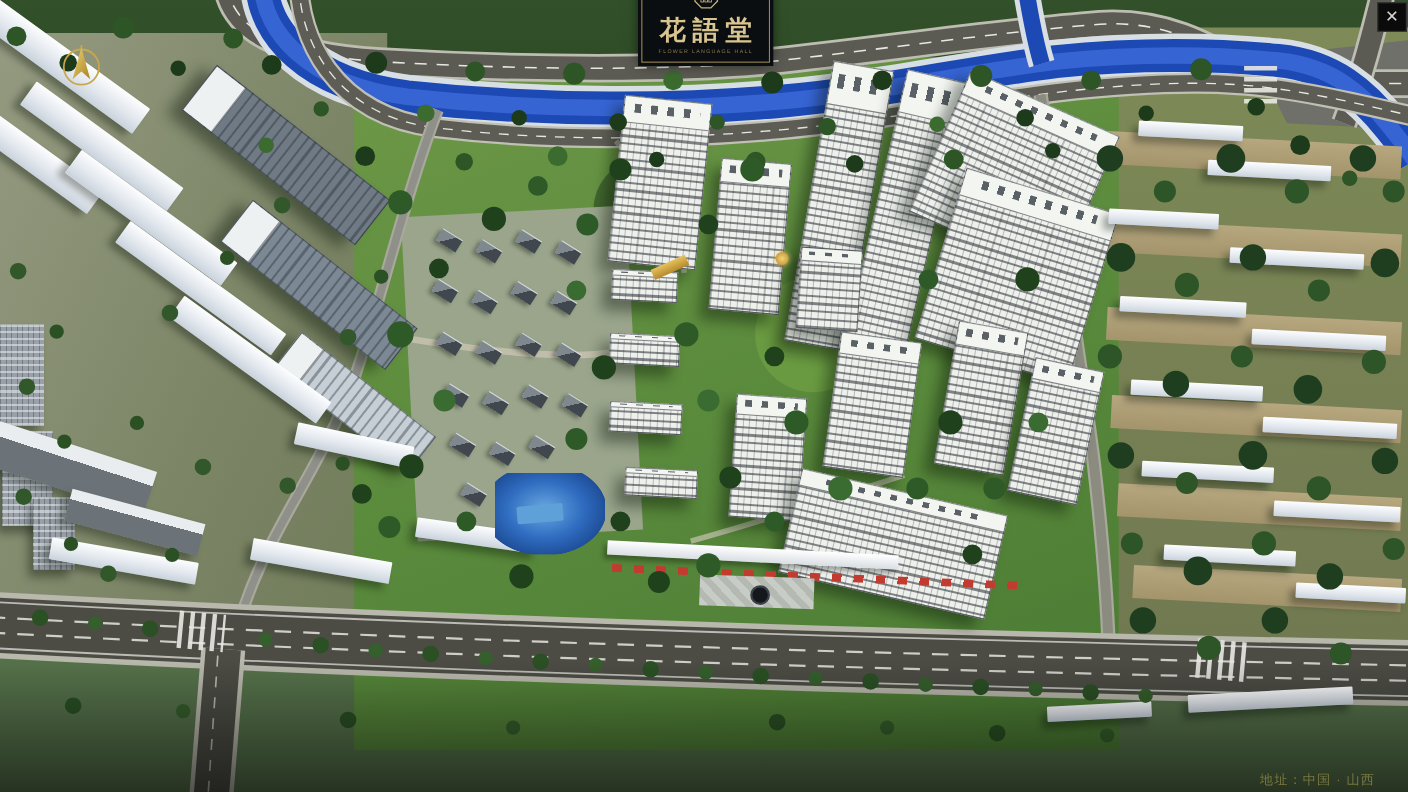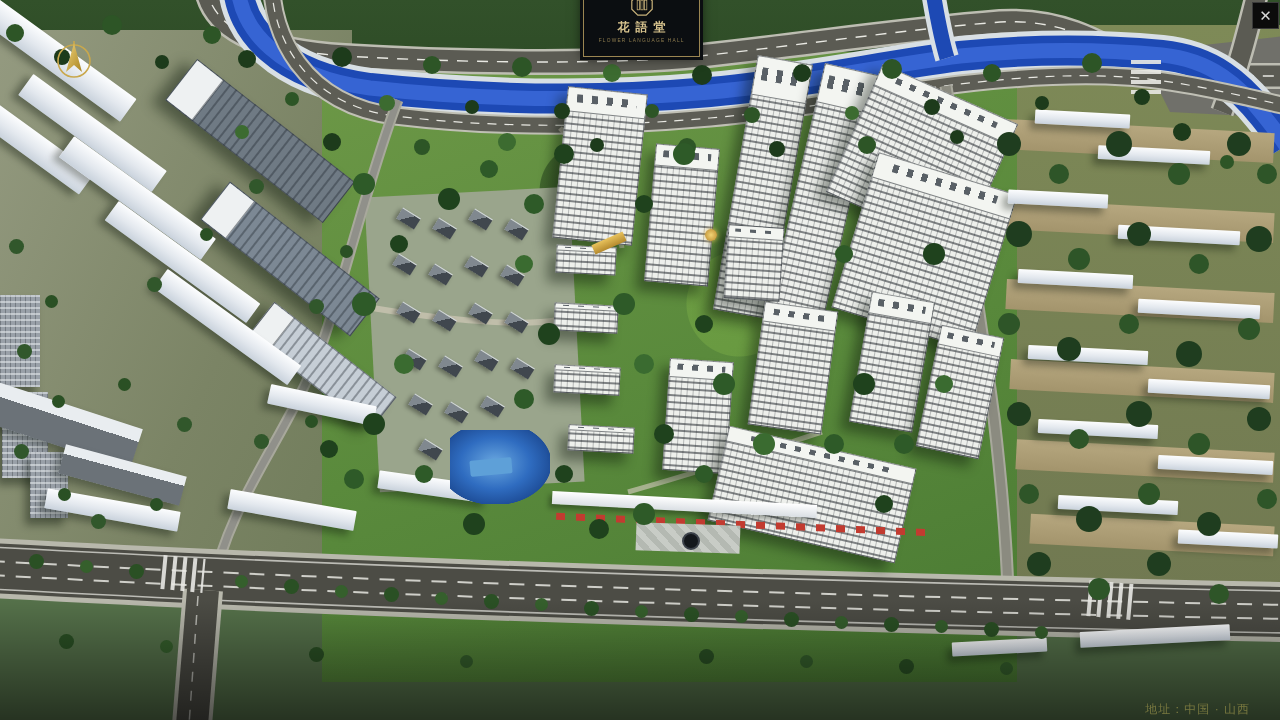--- a/index.html
+++ b/index.html
@@ -104,21 +104,21 @@
       display:flex;align-items:center;justify-content:center;
       font-family:"DejaVu Serif",serif;font-style:italic;font-size:14px;color:#e0cc92;}
   .labels{display:flex;flex-direction:column;}
   .zh{font-size:15px;font-weight:bold;color:#f4f4f2;letter-spacing:1.5px;white-space:nowrap;}
   .en{font-size:7px;letter-spacing:2.2px;color:#8f7d4f;margin-top:3px;padding-top:2px;
       border-top:1px solid rgba(143,125,79,.55);white-space:nowrap;}
   .logo-panel{width:117px;height:79px;margin-top:-23px;flex:0 0 117px;z-index:5;
       background:#0b0e11;border:1px solid #9b8652;
       box-shadow:0 0 0 3px #0b0e11,0 0 12px rgba(0,0,0,.8);
       display:flex;flex-direction:column;align-items:center;justify-content:center;cursor:pointer;}
-  .logo-title{font-family:"DejaVu Serif",serif;font-weight:bold;font-size:12px;
+  .logo-title{font-family:"DejaVu Serif",serif;font-weight:bold;font-size:24px;
       color:#d9c58f;letter-spacing:6px;margin:2px 0 1px 6px;white-space:nowrap;}
   .logo-sub{font-size:6px;letter-spacing:1.5px;color:#8f7d4f;transform:scale(.8);white-space:nowrap;}
   .address{right:30px;top:701px;font-size:12px;color:#77773f;letter-spacing:1px;white-space:nowrap;}
 </style>
 </head>
 <body>
 
 <div id="stage">
 
   <div class="abs" style="left:0;top:0;width:1280px;height:720px;">

